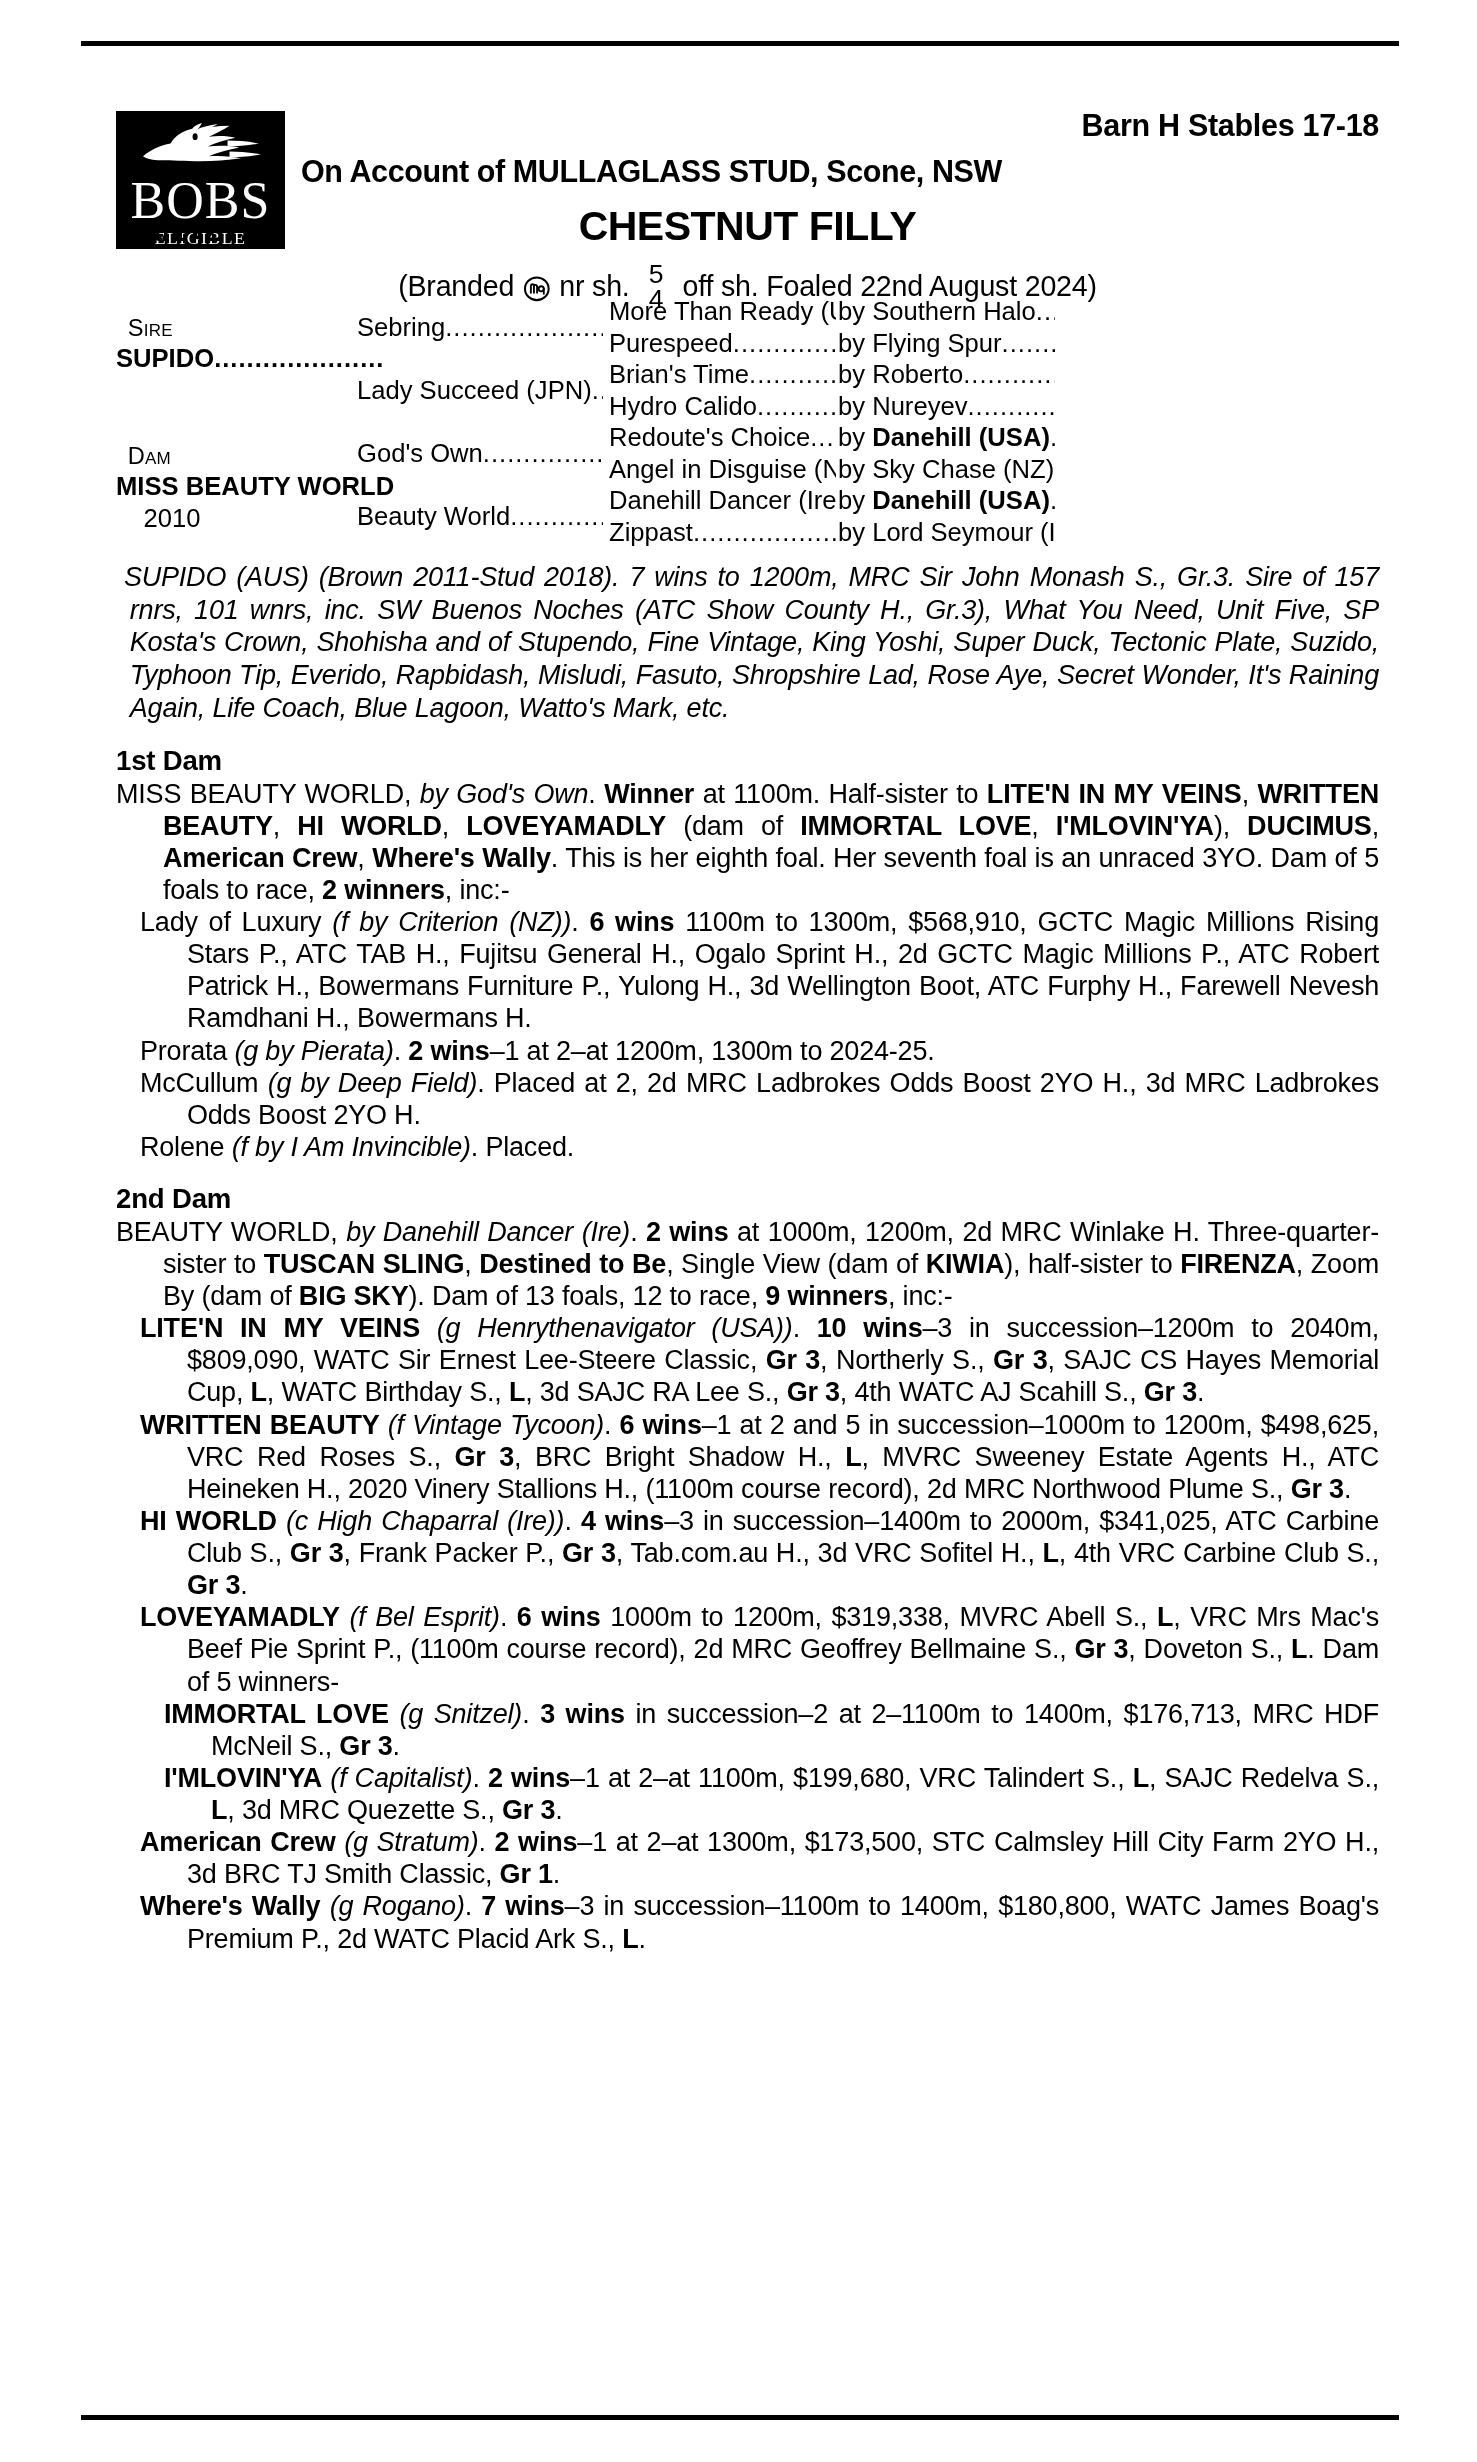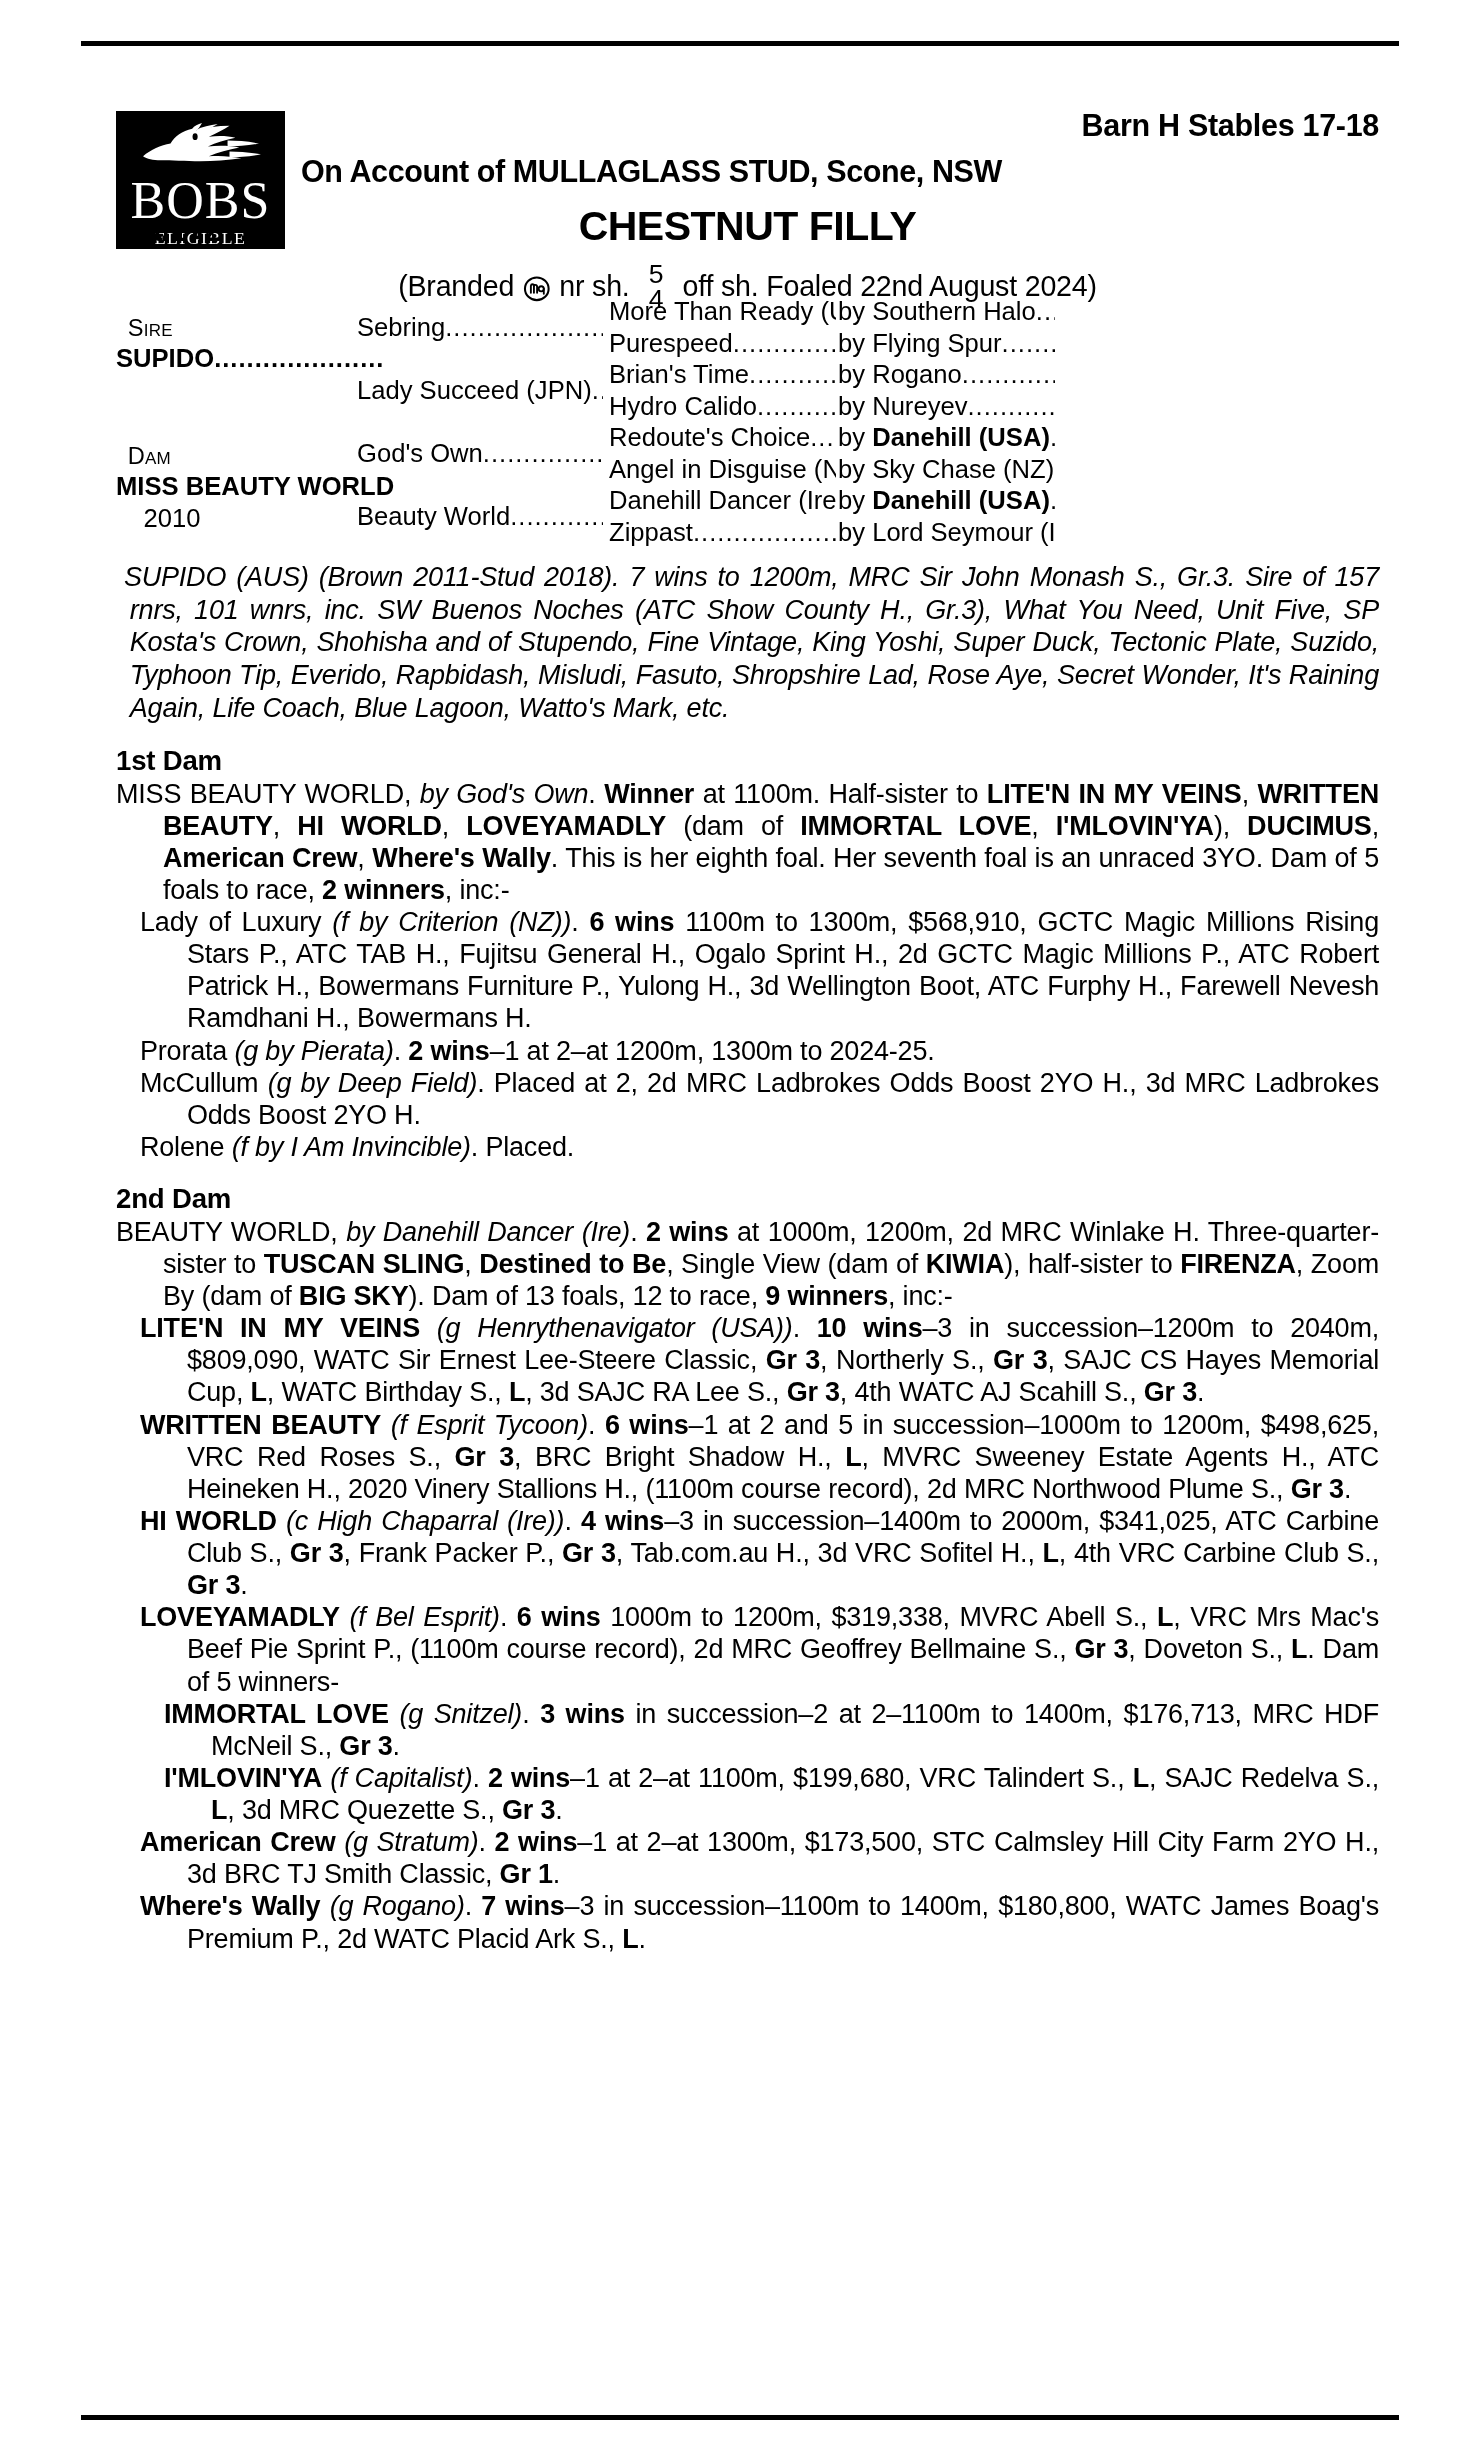--- a/index.html
+++ b/index.html
@@ -273,21 +273,21 @@
       <div class="g3" style="top:31.5px;"><span>Purespeed</span><span class="dots">.................</span></div>
       <div class="g3" style="top:63px;"><span>Brian's Time</span><span class="dots">...............</span></div>
       <div class="g3" style="top:95px;"><span>Hydro Calido</span><span class="dots">..............</span></div>
       <div class="g3" style="top:126px;"><span>Redoute's Choice</span><span class="dots">.........</span></div>
       <div class="g3" style="top:158px;"><span>Angel in Disguise (NZ)</span><span class="dots"></span></div>
       <div class="g3" style="top:189px;"><span>Danehill Dancer (Ire)</span></div>
       <div class="g3" style="top:221px;"><span>Zippast</span><span class="dots">......................</span></div>
 
       <div class="g4" style="top:0px;"><span>by </span><span>Southern Halo</span><span class="dots">..........</span></div>
       <div class="g4" style="top:31.5px;"><span>by </span><span>Flying Spur</span><span class="dots">.............</span></div>
-      <div class="g4" style="top:63px;"><span>by </span><span>Rogano</span><span class="dots">..................</span></div>
+      <div class="g4" style="top:63px;"><span>by </span><span>Roberto</span><span class="dots">..................</span></div>
       <div class="g4" style="top:95px;"><span>by </span><span>Nureyev</span><span class="dots">.................</span></div>
       <div class="g4" style="top:126px;"><span>by </span><span style="font-weight:bold">Danehill (USA)</span><span class="dots">......</span></div>
       <div class="g4" style="top:158px;"><span>by </span><span>Sky Chase (NZ)</span><span class="dots">.......</span></div>
       <div class="g4" style="top:189px;"><span>by </span><span style="font-weight:bold">Danehill (USA)</span><span class="dots">.....</span></div>
       <div class="g4" style="top:221px;"><span>by </span><span>Lord Seymour (Ire)</span></div>
     </div>
 
     <div class="sirepara">SUPIDO (AUS) (Brown 2011-Stud 2018). 7 wins to 1200m, MRC Sir John Monash S., Gr.3. Sire of 157 rnrs, 101 wnrs, inc. SW Buenos Noches (ATC Show County H., Gr.3), What You Need, Unit Five, SP Kosta's Crown, Shohisha and of Stupendo, Fine Vintage, King Yoshi, Super Duck, Tectonic Plate, Suzido, Typhoon Tip, Everido, Rapbidash, Misludi, Fasuto, Shropshire Lad, Rose Aye, Secret Wonder, It's Raining Again, Life Coach, Blue Lagoon, Watto's Mark, etc.</div>
 
     <div class="damhead">1st Dam</div>
@@ -296,21 +296,21 @@
         <div class="entry lvl1">Lady of Luxury <i>(f by Criterion (NZ))</i>. <b>6 wins</b> 1100m to 1300m, $568,910, GCTC Magic Millions Rising Stars P., ATC TAB H., Fujitsu General H., Ogalo Sprint H., 2d GCTC Magic Millions P., ATC Robert Patrick H., Bowermans Furniture P., Yulong H., 3d Wellington Boot, ATC Furphy H., Farewell Nevesh Ramdhani H., Bowermans H.</div>
         <div class="entry lvl1">Prorata <i>(g by Pierata)</i>. <b>2 wins</b>–1 at 2–at 1200m, 1300m to 2024-25.</div>
         <div class="entry lvl1">McCullum <i>(g by Deep Field)</i>. Placed at 2, 2d MRC Ladbrokes Odds Boost 2YO H., 3d MRC Ladbrokes Odds Boost 2YO H.</div>
         <div class="entry lvl1">Rolene <i>(f by I Am Invincible)</i>. Placed.</div>
       </div>
 
     <div class="damhead">2nd Dam</div>
     <div id="second-dam-entries">
         <div class="entry lvl0">BEAUTY WORLD, <i>by Danehill Dancer (Ire)</i>. <b>2 wins</b> at 1000m, 1200m, 2d MRC Winlake H. Three-quarter-sister to <b>TUSCAN SLING</b>, <b>Destined to Be</b>, Single View (dam of <b>KIWIA</b>), half-sister to <b>FIRENZA</b>, Zoom By (dam of <b>BIG SKY</b>). Dam of 13 foals, 12 to race, <b>9 winners</b>, inc:-</div>
         <div class="entry lvl1"><b>LITE'N IN MY VEINS</b> <i>(g Henrythenavigator (USA))</i>. <b>10 wins</b>–3 in succession–1200m to 2040m, $809,090, WATC Sir Ernest Lee-Steere Classic, <b>Gr 3</b>, Northerly S., <b>Gr 3</b>, SAJC CS Hayes Memorial Cup, <b>L</b>, WATC Birthday S., <b>L</b>, 3d SAJC RA Lee S., <b>Gr 3</b>, 4th WATC AJ Scahill S., <b>Gr 3</b>.</div>
-        <div class="entry lvl1"><b>WRITTEN BEAUTY</b> <i>(f Esprit Tycoon)</i>. <b>6 wins</b>–1 at 2 and 5 in succession–1000m to 1200m, $498,625, VRC Red Roses S., <b>Gr 3</b>, BRC Bright Shadow H., <b>L</b>, MVRC Sweeney Estate Agents H., ATC Heineken H., 2020 Vinery Stallions H., (1100m course record), 2d MRC Northwood Plume S., <b>Gr 3</b>.</div>
+        <div class="entry lvl1"><b>WRITTEN BEAUTY</b> <i>(f Vintage Tycoon)</i>. <b>6 wins</b>–1 at 2 and 5 in succession–1000m to 1200m, $498,625, VRC Red Roses S., <b>Gr 3</b>, BRC Bright Shadow H., <b>L</b>, MVRC Sweeney Estate Agents H., ATC Heineken H., 2020 Vinery Stallions H., (1100m course record), 2d MRC Northwood Plume S., <b>Gr 3</b>.</div>
         <div class="entry lvl1"><b>HI WORLD</b> <i>(c High Chaparral (Ire))</i>. <b>4 wins</b>–3 in succession–1400m to 2000m, $341,025, ATC Carbine Club S., <b>Gr 3</b>, Frank Packer P., <b>Gr 3</b>, Tab.com.au H., 3d VRC Sofitel H., <b>L</b>, 4th VRC Carbine Club S., <b>Gr 3</b>.</div>
         <div class="entry lvl1"><b>LOVEYAMADLY</b> <i>(f Bel Esprit)</i>. <b>6 wins</b> 1000m to 1200m, $319,338, MVRC Abell S., <b>L</b>, VRC Mrs Mac's Beef Pie Sprint P., (1100m course record), 2d MRC Geoffrey Bellmaine S., <b>Gr 3</b>, Doveton S., <b>L</b>. Dam of 5 winners-</div>
         <div class="entry lvl2"><b>IMMORTAL LOVE</b> <i>(g Snitzel)</i>. <b>3 wins</b> in succession–2 at 2–1100m to 1400m, $176,713, MRC HDF McNeil S., <b>Gr 3</b>.</div>
         <div class="entry lvl2"><b>I'MLOVIN'YA</b> <i>(f Capitalist)</i>. <b>2 wins</b>–1 at 2–at 1100m, $199,680, VRC Talindert S., <b>L</b>, SAJC Redelva S., <b>L</b>, 3d MRC Quezette S., <b>Gr 3</b>.</div>
         <div class="entry lvl1"><b>American Crew</b> <i>(g Stratum)</i>. <b>2 wins</b>–1 at 2–at 1300m, $173,500, STC Calmsley Hill City Farm 2YO H., 3d BRC TJ Smith Classic, <b>Gr 1</b>.</div>
         <div class="entry lvl1"><b>Where's Wally</b> <i>(g Rogano)</i>. <b>7 wins</b>–3 in succession–1100m to 1400m, $180,800, WATC James Boag's Premium P., 2d WATC Placid Ark S., <b>L</b>.</div>
       </div>
 
   </div>
 </div>

